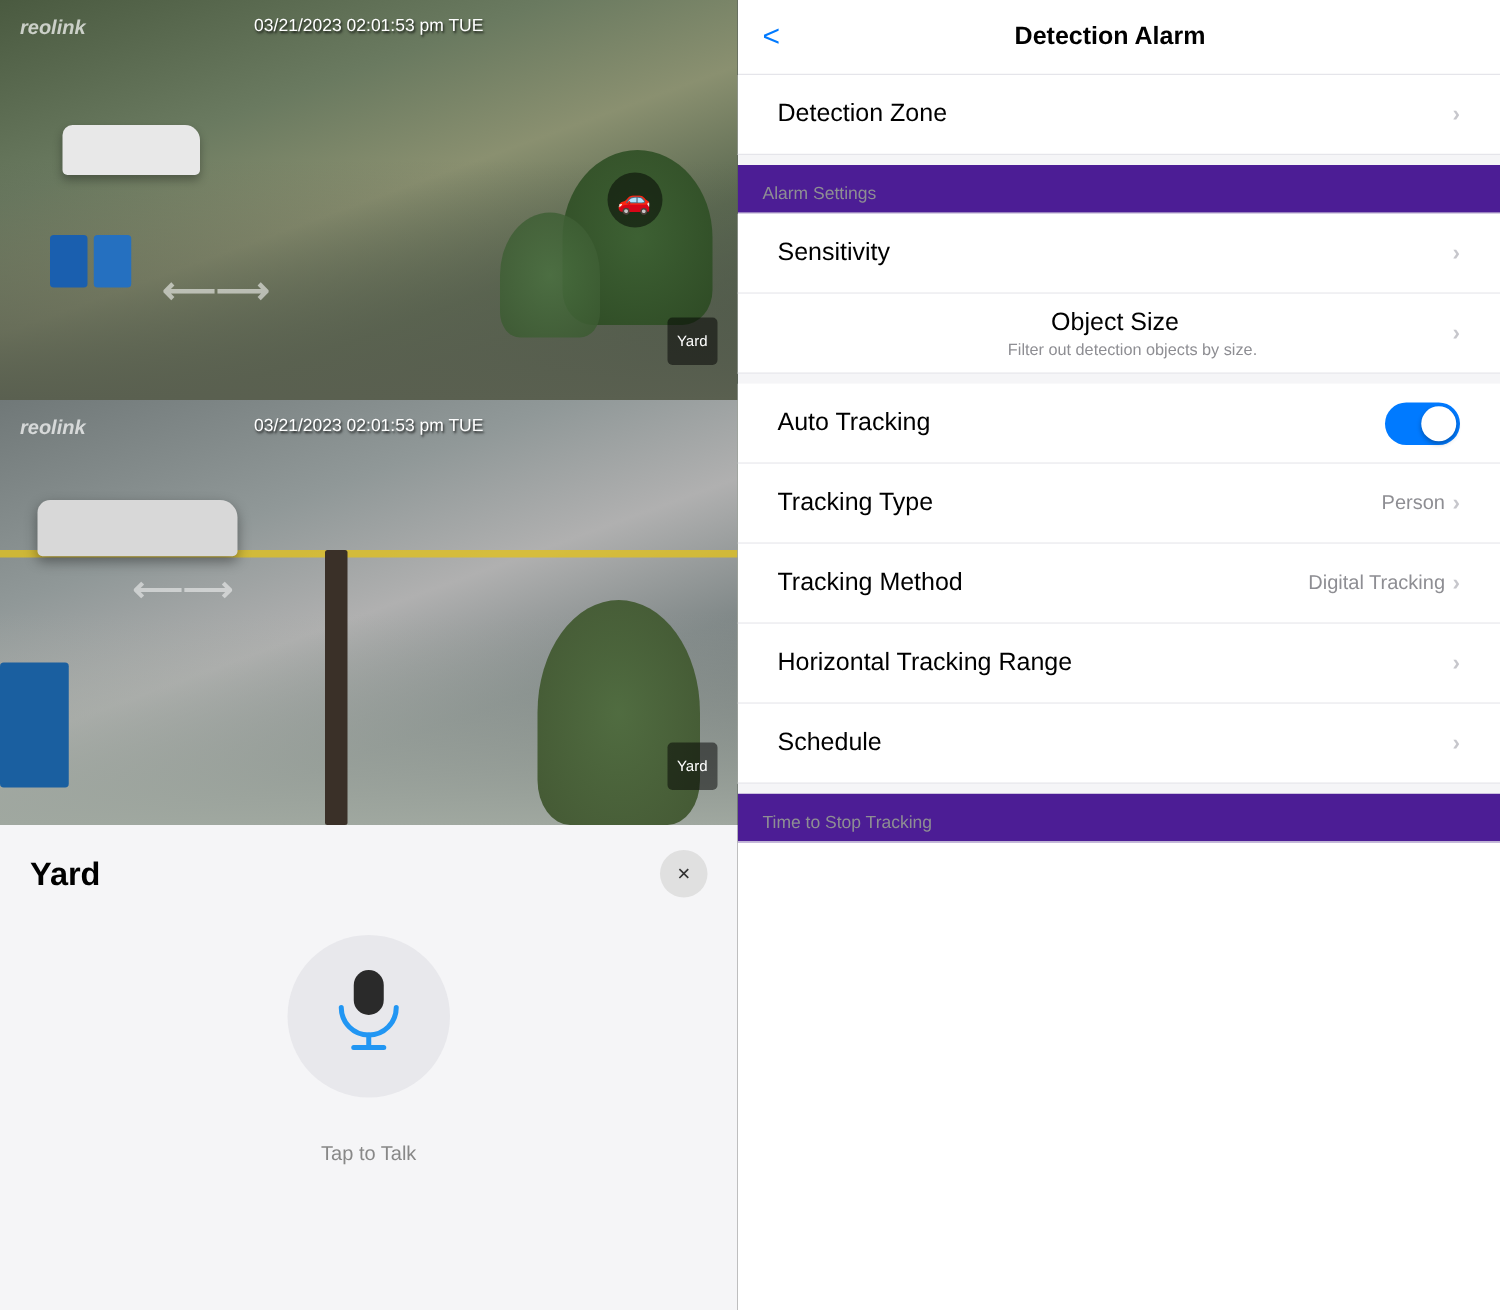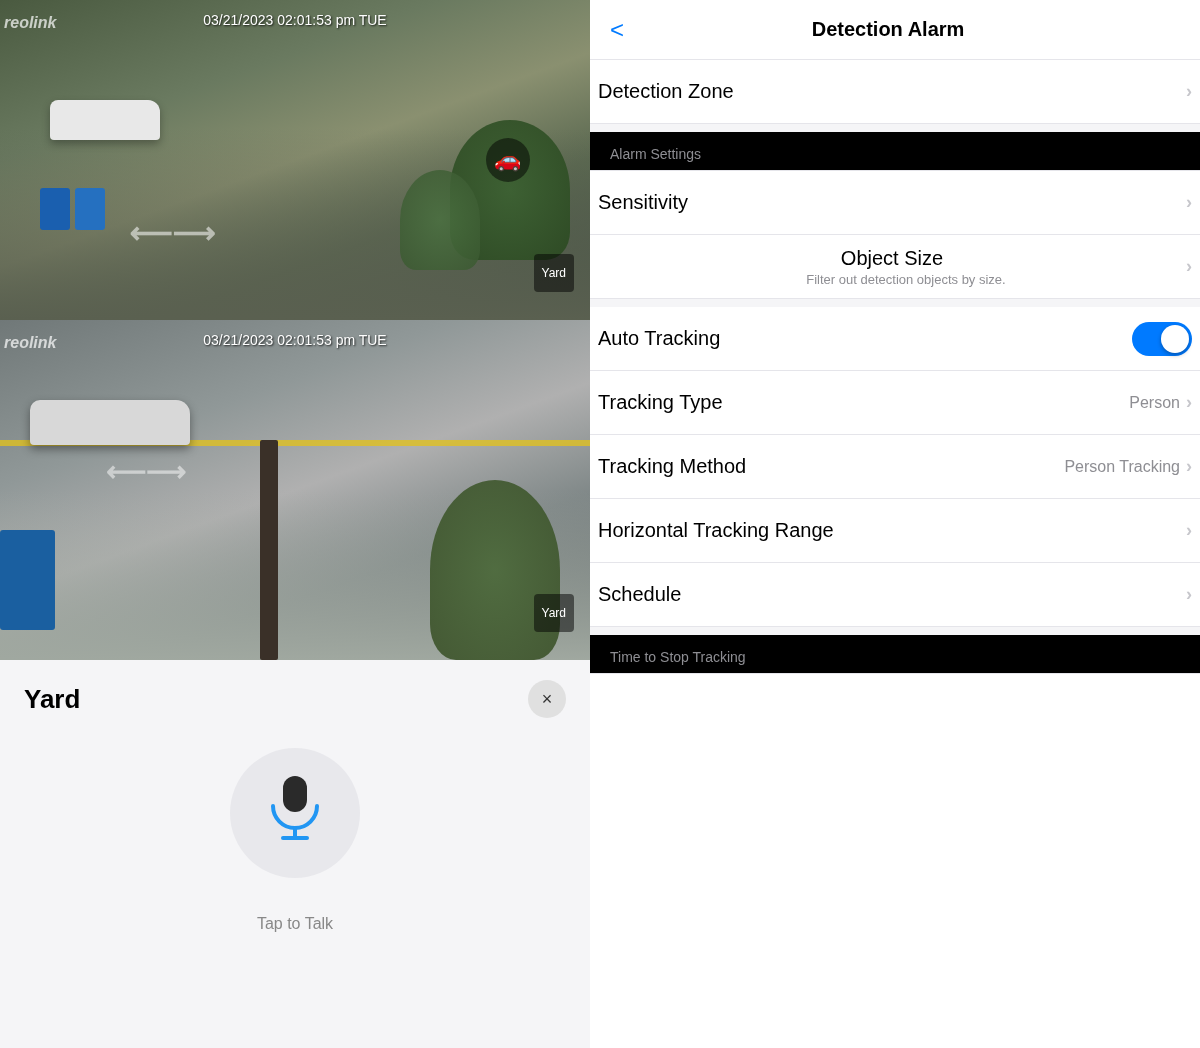--- a/index.html
+++ b/index.html
@@ -76,21 +76,21 @@
       color: #fff;
       font-size: 14px;
       font-weight: 500;
       text-shadow: 1px 1px 2px rgba(0,0,0,0.8);
       white-space: nowrap;
     }
 
     .brand-logo {
       position: absolute;
       top: 14px;
-      left: 4px;
+      left: 16px;
       color: rgba(255,255,255,0.7);
       font-size: 16px;
       font-style: italic;
       font-weight: 600;
     }
 
     .yard-badge {
       position: absolute;
       bottom: 28px;
       right: 16px;
@@ -237,21 +237,21 @@
     
     .menu-list {
       flex: 1;
       overflow-y: auto;
       background: #fff;
     }
 
     .menu-item {
       display: flex;
       align-items: center;
-      padding: 0 8px;
+      padding: 0 32px;
       min-height: 64px;
       border-bottom: 1px solid #e5e5ea;
       cursor: pointer;
       background: #fff;
       position: relative;
     }
 
     .menu-item-label {
       font-size: 20px;
       color: #000;
@@ -267,21 +267,21 @@
     .chevron {
       font-size: 18px;
       color: #c7c7cc;
       font-weight: 600;
     }
 
     .section-header {
       padding: 14px 36px 8px 20px;
       font-size: 14px;
       color: #8e8e93;
-      background: #000000;
+      background: #4c1d95;
       border-bottom: 1px solid #e5e5ea;
     }
 
     .menu-item-sub {
       font-size: 13px;
       color: #8e8e93;
       margin-top: 2px;
       margin-left: 28px;
     }
 
@@ -428,21 +428,21 @@
     </div>
 
     <div class="menu-item">
       <span class="menu-item-label">Tracking Type</span>
       <span class="menu-item-value">Person</span>
       <span class="chevron">›</span>
     </div>
 
     <div class="menu-item">
       <span class="menu-item-label">Tracking Method</span>
-      <span class="menu-item-value">Person Tracking</span>
+      <span class="menu-item-value">Digital Tracking</span>
       <span class="chevron">›</span>
     </div>
 
     <div class="menu-item">
       <span class="menu-item-label">Horizontal Tracking Range</span>
       <span class="chevron">›</span>
     </div>
 
     <div class="menu-item">
       <span class="menu-item-label">Schedule</span>

